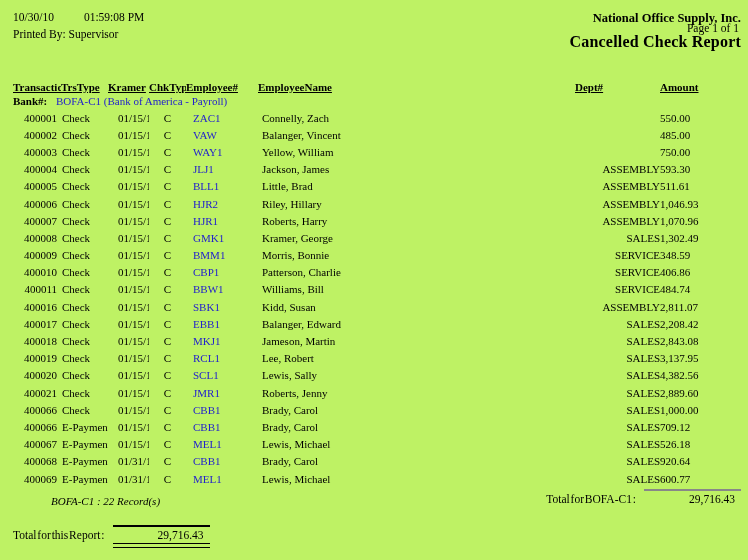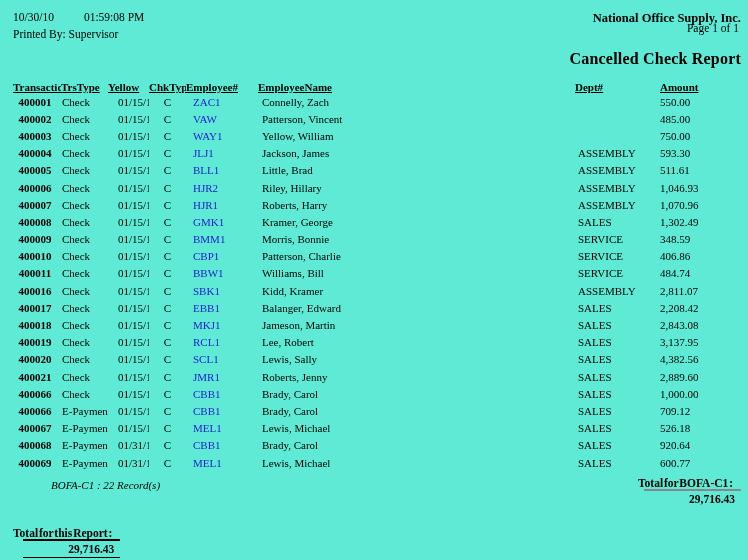--- a/index.html
+++ b/index.html
@@ -6,33 +6,33 @@
     margin: 0;
     padding: 0;
     background: #ffffff;
   }
   .page {
     position: relative;
     width: 748px;
     height: 560px;
     box-sizing: border-box;
     padding: 10px 7px 0 13px;
-    background: #5eead4;
+    background: #bef264;
     color: #000;
     font-family: "Liberation Serif", "DejaVu Serif", serif;
     overflow: hidden;
   }
   
   .report-header { position: relative; height: 60px; }
   .header-left { position: absolute; left: 0; top: 1px; font-size: 11.5px; }
   .header-left .time { margin-left: 30px; }
   .printed-by { margin-top: 5px; }
   .header-center { position: absolute; left: 0; right: 0; top: 1px; text-align: right; }
   .company { font-size: 12.5px; font-weight: bold; }
-  .report-title { font-size: 16px; font-weight: bold; margin-top: 24px; letter-spacing: 0.2px; }
+  .report-title { font-size: 16px; font-weight: bold; margin-top: 7px; letter-spacing: 0.2px; }
   .header-right { position: absolute; right: 2px; top: 12px; font-size: 11.5px; }
 
   
   table.report {
     border-collapse: collapse;
     table-layout: fixed;
     width: 728px;
     margin-top: 9px;
     font-size: 11px;
   }
@@ -47,27 +47,27 @@
     overflow: hidden;
   }
   th.c-amt { padding-right: 6px; }
   td {
     padding: 0;
     height: 17.2px;
     vertical-align: middle;
     white-space: nowrap;
     overflow: hidden;
   }
-  td.c-trans  { text-align: center; padding-right: 4px; font-weight: bold; }
+  td.c-trans  { text-align: right; padding-right: 4px; }
   td.c-type   { padding-left: 1px; }
   td.c-date   { padding-left: 10px; }
   td.c-chktype{ text-align: center; }
   td.c-emp    { padding-left: 7px; color: var(--link-blue, #2222CC); }
   td.c-name   { padding-left: 4px; }
-  td.c-dept   { padding-left: 3px; }
+  td.c-dept   { padding-left: 3px; text-align: right; }
   td.c-amt    { padding-right: 6px; }
 
   tr.bank-row td { height: 16px; vertical-align: middle; }
   .bank-label { font-weight: bold; }
   .bank-value { color: var(--link-blue, #2222CC); margin-left: 6px; }
 
   
   .group-footer, .report-footer {
     display: flex;
     justify-content: space-between;
@@ -75,21 +75,21 @@
     width: 728px;
   }
   .group-footer { margin-top: 2px; }
   .report-footer { margin-top: 18px; }
   .records-note {
     font-style: italic;
     font-size: 11px;
     padding-top: 6px;
     margin-left: 38px;
   }
-  .total-block { display: flex; align-items: flex-end; font-size: 11.5px; font-weight: bold; flex-direction: column; }
+  .total-block { display: flex; align-items: flex-start; font-size: 11.5px; font-weight: normal; }
   .total-label { padding-top: 4px; margin-right: 8px; word-spacing: -2px; }
   .total-value {
     display: inline-block;
     width: 91px;
     text-align: right;
     padding: 2px 6px 0 0;
   }
   .gray-top  { border-top: 2px solid var(--gray-rule, #888888); }
   .black-top { border-top: 2px solid #000; }
   .value-col { display: flex; flex-direction: column; }
@@ -129,46 +129,52 @@
         <col style="width:37px">
       <col style="width:72px">
         <col style="width:317px">
         <col style="width:85px">
         <col style="width:81px">
     </colgroup>
     <thead>
       <tr>
         <th class="c-trans">Transaction#</th>
         <th class="c-type">TrsType</th>
-        <th class="c-date">Yellow</th>
+        <th class="c-date">Kramer</th>
         <th class="c-chktype">ChkType</th>
         <th class="c-emp">Employee#</th>
         <th class="c-name">EmployeeName</th>
         <th class="c-dept">Dept#</th>
         <th class="c-amt">Amount</th>
       </tr>
     </thead>
     <tbody>
+      <tr class="bank-row">
+        <td colspan="8">
+          <span class="bank-label">Bank#:</span>
+          <span class="bank-value">BOFA-C1 (Bank of America - Payroll)</span>
+        </td>
+      </tr>
     <tr>
       <td class="c-trans">400001</td>
       <td class="c-type">Check</td>
       <td class="c-date">01/15/10</td>
       <td class="c-chktype">C</td>
       <td class="c-emp">ZAC1</td>
       <td class="c-name">Connelly, Zach</td>
       <td class="c-dept"></td>
       <td class="c-amt">550.00</td>
     </tr>
         <tr>
       <td class="c-trans">400002</td>
       <td class="c-type">Check</td>
       <td class="c-date">01/15/10</td>
       <td class="c-chktype">C</td>
       <td class="c-emp">VAW</td>
-      <td class="c-name">Patterson, Vincent</td>
+      <td class="c-name">Balanger, Vincent</td>
       <td class="c-dept"></td>
       <td class="c-amt">485.00</td>
     </tr>
         <tr>
       <td class="c-trans">400003</td>
       <td class="c-type">Check</td>
       <td class="c-date">01/15/10</td>
       <td class="c-chktype">C</td>
       <td class="c-emp">WAY1</td>
       <td class="c-name">Yellow, William</td>
@@ -254,21 +260,21 @@
       <td class="c-name">Williams, Bill</td>
       <td class="c-dept">SERVICE</td>
       <td class="c-amt">484.74</td>
     </tr>
         <tr>
       <td class="c-trans">400016</td>
       <td class="c-type">Check</td>
       <td class="c-date">01/15/10</td>
       <td class="c-chktype">C</td>
       <td class="c-emp">SBK1</td>
-      <td class="c-name">Kidd, Kramer</td>
+      <td class="c-name">Kidd, Susan</td>
       <td class="c-dept">ASSEMBLY</td>
       <td class="c-amt">2,811.07</td>
     </tr>
         <tr>
       <td class="c-trans">400017</td>
       <td class="c-type">Check</td>
       <td class="c-date">01/15/10</td>
       <td class="c-chktype">C</td>
       <td class="c-emp">EBB1</td>
       <td class="c-name">Balanger, Edward</td>

